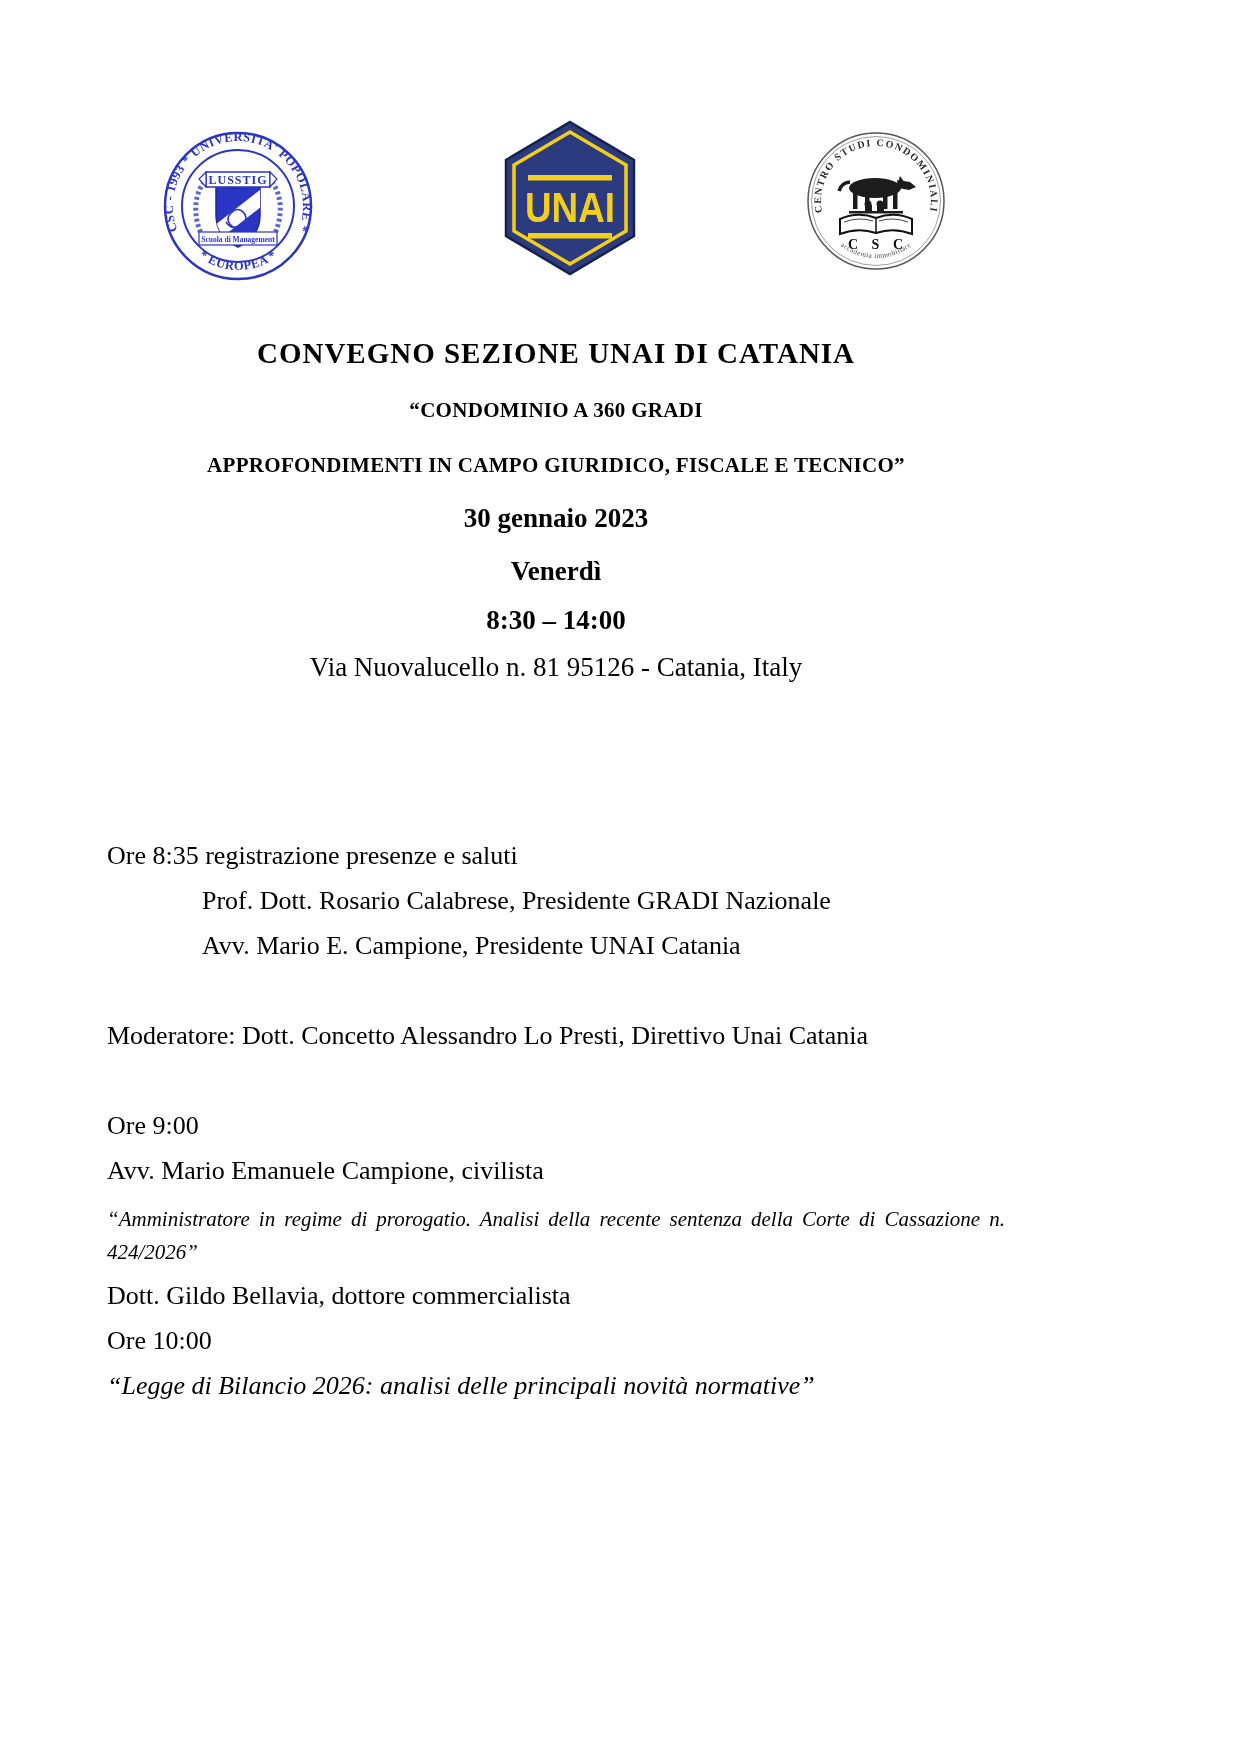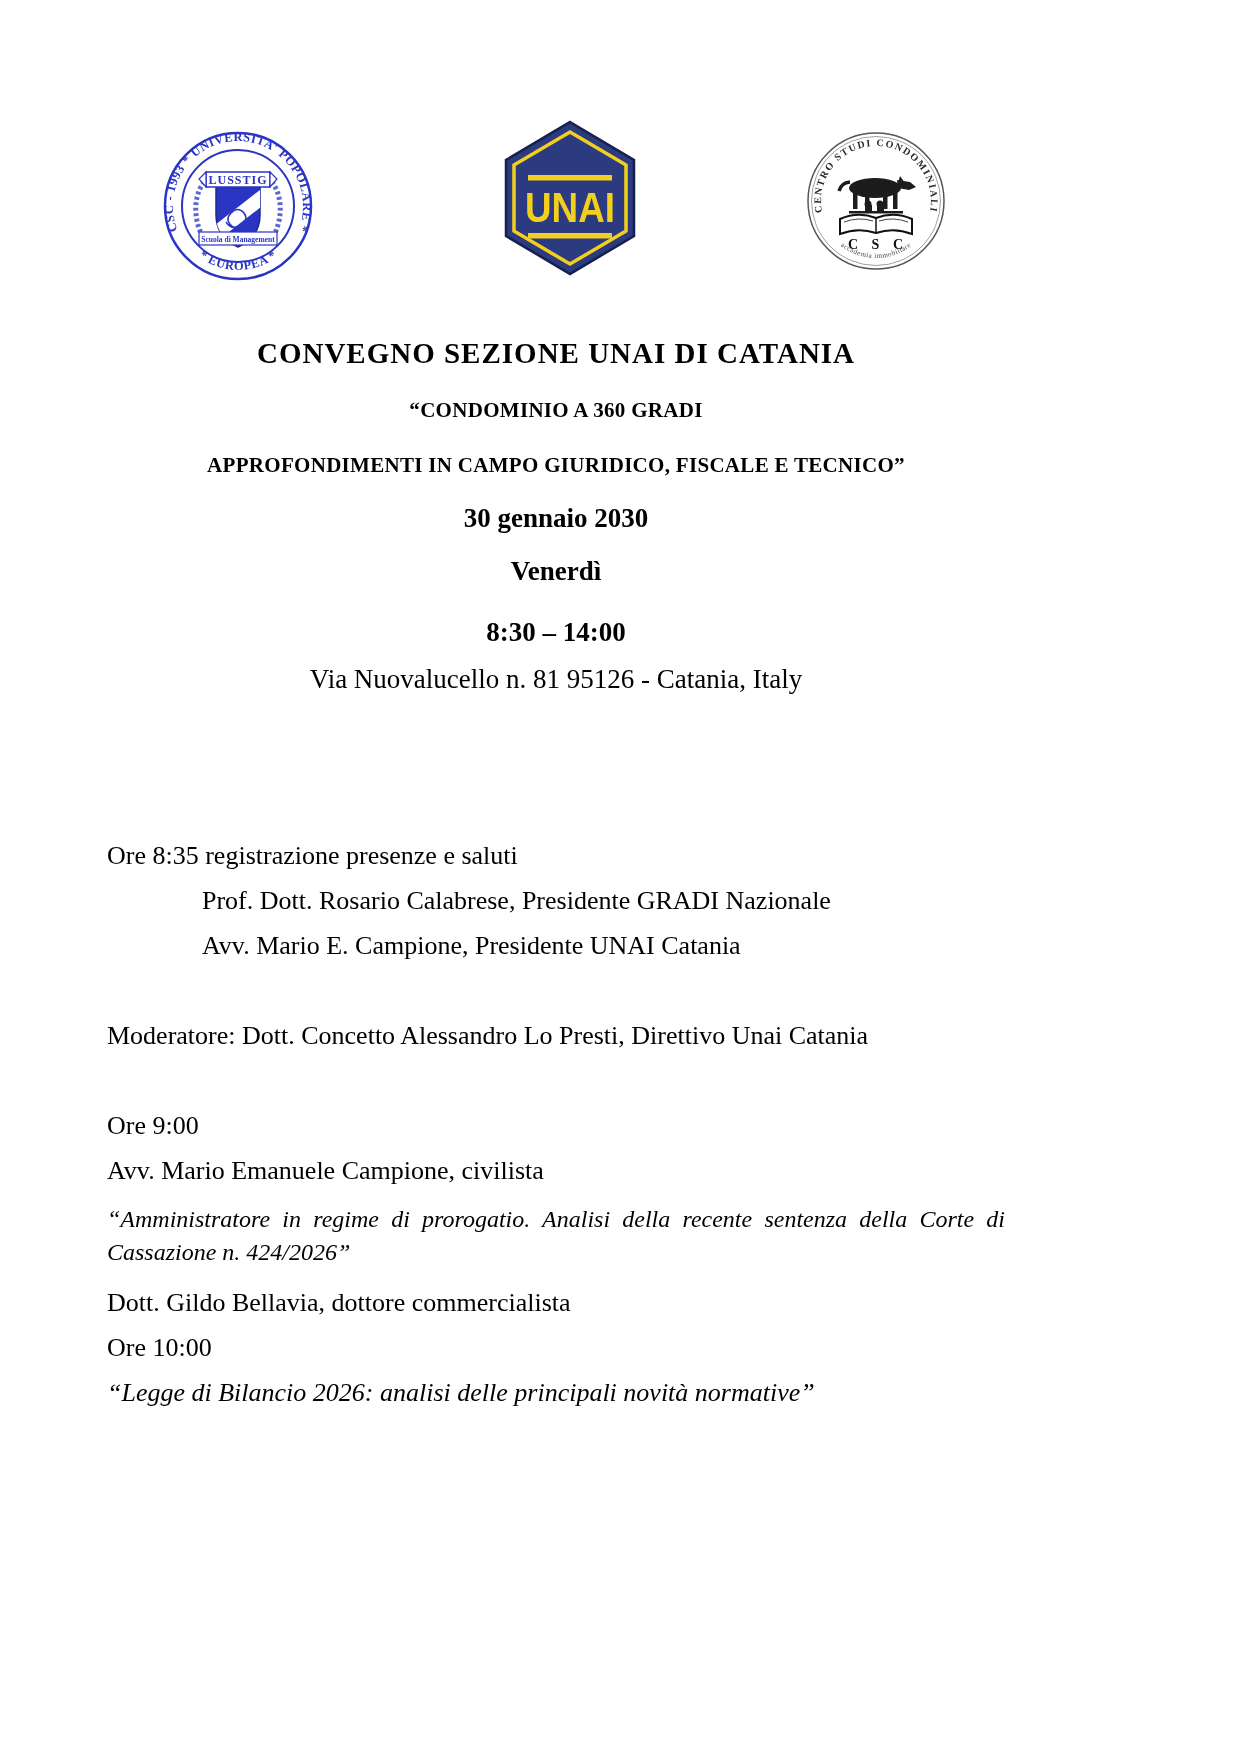--- a/index.html
+++ b/index.html
@@ -19,33 +19,33 @@
   .unai-label{font-family:"Liberation Sans","DejaVu Sans",sans-serif;font-weight:bold;fill:#f2cf1d;font-size:42px;}
   .cring{font-size:10px;font-weight:bold;fill:#2b2b2b;letter-spacing:1.5px;}
   .cacr{font-size:14px;font-weight:bold;fill:#111;letter-spacing:5px;}
   .csub{font-size:7px;fill:#444;letter-spacing:.5px;}
   
   .header{position:absolute;left:107px;top:336px;width:898px;text-align:center;}
   .title{font-size:29px;line-height:34px;font-weight:bold;letter-spacing:1px;margin:0 0 28px;}
   .sub{font-size:21px;line-height:25px;font-weight:bold;margin:0 0 30px;letter-spacing:.3px;}
   .sub2{margin-bottom:25px;}
   .hl{font-size:27px;line-height:31px;font-weight:bold;margin:0 0 22px;}
-  .day{margin-bottom:30px;}
+  .day{margin-bottom:18px;}
   .time{margin-bottom:16px;}
   .venue{font-size:28px;line-height:32px;font-weight:normal;margin:0 0 14px;}
   .address{font-size:27px;line-height:31px;font-weight:normal;margin:0;}
   
   .schedule{position:absolute;left:107px;top:843px;width:898px;font-size:26px;}
   .sl{line-height:26px;min-height:26px;margin-bottom:19px;}
   .sl.indent{padding-left:95px;}
   .sl.blank{height:26px;}
   .sl .b{font-weight:normal;}
   .sl .r{font-weight:normal;}
   .sl .i{font-style:italic;font-weight:normal;}
-  .sl.quote{text-align:justify;line-height:33px;margin-bottom:21px;font-size:24px;}
+  .sl.quote{text-align:justify;line-height:33px;margin-bottom:14px;font-size:21px;}
 </style>
 </head>
 <body>
 
 <div class="page">
 
   <div class="logo logo-left">
     <svg viewBox="0 0 150 150" width="150" height="150">
       <defs>
         <path id="larcT" d="M13.9,97.2 A65,65 0 1 1 136.1,97.2" fill="none"></path>
@@ -132,21 +132,21 @@
       <text class="csub" text-anchor="middle">
         <textPath href="#carcB" startOffset="50%">accademia immobiliare</textPath>
       </text>
     </svg>
   </div>
 
   <div class="header">
     <div class="title">CONVEGNO SEZIONE UNAI DI CATANIA</div>
     <div class="sub">“CONDOMINIO A 360 GRADI</div>
     <div class="sub sub2">APPROFONDIMENTI IN CAMPO GIURIDICO, FISCALE E TECNICO”</div>
-    <div class="hl">30 gennaio 2030</div>
+    <div class="hl">30 gennaio 2023</div>
     <div class="hl day">Venerdì</div>
     <div class="hl time">8:30 – 14:00</div>
     <div class="address">Via Nuovalucello n. 81 95126 - Catania, Italy</div>
   </div>
 
   <div class="schedule">
       <div class="sl"><span class="b">Ore 8:35 </span><span class="r">registrazione presenze e saluti</span></div>
       <div class="sl indent"><span class="b">Prof. Dott. Rosario Calabrese</span><span class="r">, Presidente GRADI Nazionale</span></div>
       <div class="sl indent"><span class="b">Avv. Mario E. Campione</span><span class="r">, Presidente UNAI Catania</span></div>
       <div class="sl blank"></div>

